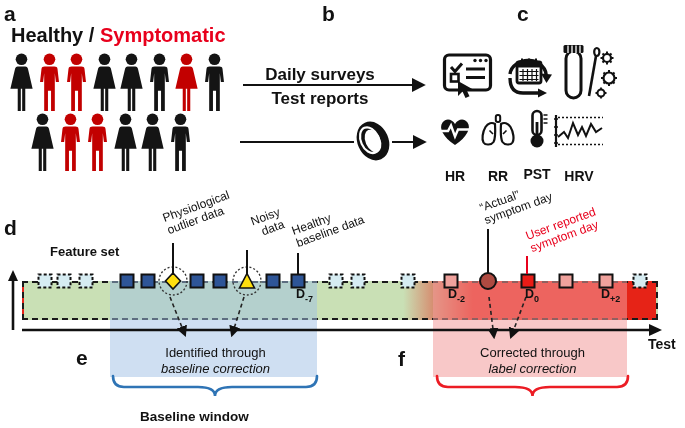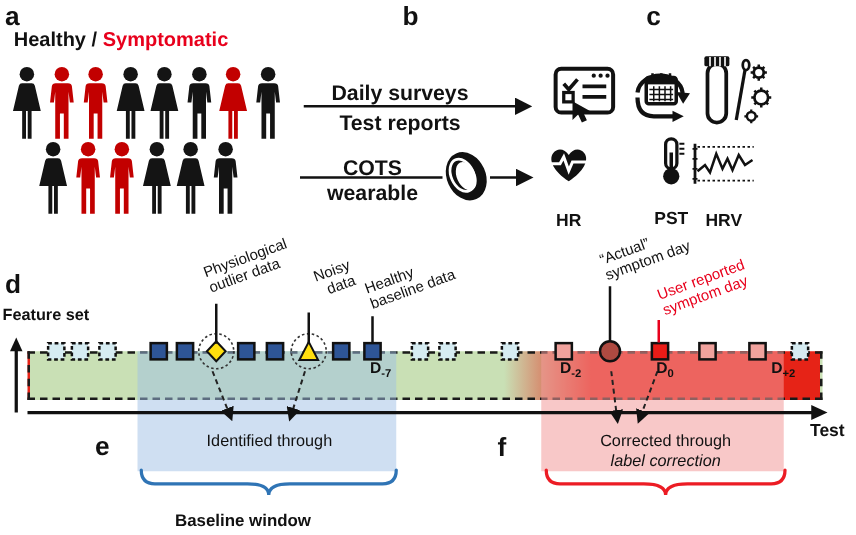--- a/index.html
+++ b/index.html
@@ -1,27 +1,27 @@
 <!DOCTYPE html>
 <html style="--symptomatic-red: #e8001c; --blue-square: #2e5597; --pink-square: #f0a29d; --red-square: #ea1c17; --dark-red-circle: #ae4a41; --marker-yellow: #ffdf0e; --band-green: #c9e0b5; --band-red: #e62317; --overlay-blue: #9fc0e6; --overlay-red: #f29b9b; --brace-blue: #2f74b5; --brace-red: #ec1c24; --dashed-fill: #d6ecf2;"><head>
 <meta charset="utf-8">
 <style>
   html,body{margin:0;padding:0;background:#fff;}
   .canvas{position:relative;width:685px;height:428px;background:#fff;overflow:hidden;
           font-family:"Liberation Sans",sans-serif;color:#111;}
   .panel-letter{position:absolute;font-weight:bold;font-size:21px;z-index:6;}
-  .cohort-title{position:absolute;font-weight:bold;font-size:16px;z-index:6;white-space:nowrap;}
+  .cohort-title{position:absolute;font-weight:bold;font-size:20px;z-index:6;white-space:nowrap;}
   .red-text{color:var(--symptomatic-red);}
   .people-row{position:absolute;display:flex;z-index:5;}
   .people-row svg{margin-right:-1.5px;}
   .arrow-label{position:absolute;font-weight:bold;font-size:17px;text-align:center;z-index:6;}
   .vital{position:absolute;display:flex;flex-direction:column;align-items:center;z-index:5;}
   .vital .icon-box{height:38px;display:flex;align-items:center;justify-content:center;}
   .vital .vlabel{font-weight:bold;font-size:14px;margin-top:18px;}
-  .feature-label{position:absolute;font-weight:bold;font-size:13px;z-index:6;}
+  .feature-label{position:absolute;font-weight:bold;font-size:13px;z-index:6;margin-left:48px;}
   .band{position:absolute;left:22px;top:281px;width:636px;height:39px;z-index:1;box-sizing:border-box;
         border:2px dashed #1a1a1a;
         background:linear-gradient(90deg,var(--band-green) 0%,var(--band-green) 60%,var(--band-red) 71%,var(--band-red) 100%);}
   .overlay-blue{position:absolute;left:110px;top:281px;width:207px;height:96px;background:var(--overlay-blue);opacity:.5;z-index:2;}
   .overlay-red{position:absolute;left:433px;top:281px;width:194px;height:96px;background:var(--overlay-red);opacity:.55;z-index:2;}
   #lines-overlay{position:absolute;left:0;top:0;z-index:3;pointer-events:none;}
   .marker{position:absolute;z-index:4;}
   .sq-dashed{fill:var(--dashed-fill);stroke:#111;stroke-width:2;stroke-dasharray:3 2.2;}
   .sq-blue{fill:var(--blue-square);stroke:#111;stroke-width:2;}
   .sq-pink{fill:var(--pink-square);stroke:#111;stroke-width:2;}
@@ -120,21 +120,20 @@
       <svg width="29" height="62" viewBox="0 0 30 62" style="fill: rgb(20, 20, 20);">
         <use href="#person-female"></use>
       </svg>
       <svg width="29" height="62" viewBox="0 0 30 62" style="fill: rgb(20, 20, 20);">
         <use href="#person-male"></use>
       </svg>
     </div>
 
   <div class="arrow-label" style="left:240px;top:65px;width:160px">Daily surveys</div>
   <div class="arrow-label" style="left:240px;top:89px;width:160px">Test reports</div>
-  <div class="arrow-label" style="left:238px;top:125px;width:120px">COTS wearable</div>
 
   <svg class="icon-svg" style="left:441px;top:48px" width="54" height="54" viewBox="0 0 54 54">
     <rect x="3.5" y="7" width="46" height="35" rx="4.5" fill="none" stroke="#111" stroke-width="3.2"></rect>
     <circle cx="34" cy="12.5" r="1.7" fill="#111"></circle>
       <circle cx="39.5" cy="12.5" r="1.7" fill="#111"></circle>
       <circle cx="45" cy="12.5" r="1.7" fill="#111"></circle>
     <path d="M10,19 l4,4.5 7,-8" fill="none" stroke="#111" stroke-width="3"></path>
     <line x1="25" y1="21" x2="44" y2="21" stroke="#111" stroke-width="3"></line>
     <line x1="25" y1="29.5" x2="44" y2="29.5" stroke="#111" stroke-width="3"></line>
     <rect x="10" y="26" width="7.5" height="7.5" fill="none" stroke="#111" stroke-width="2.6"></rect>
@@ -177,20 +176,31 @@
 
   <div class="vital" style="left:434px;top:112px;width:42px">
     <div class="icon-box">
       <svg width="36" height="32" viewBox="0 0 36 32">
         <path d="M18,30 C6,22 1.5,13 5.5,7.5 C9,2.8 15,4 18,9 C21,4 27,2.8 30.5,7.5 C34.5,13 30,22 18,30 Z" fill="#111"></path>
         <polyline points="4,16 11,16 14,10.5 18,21.5 21,14.5 32,14.5" fill="none" stroke="#fff" stroke-width="2.4"></polyline>
       </svg>
     </div>
     <div class="vlabel">HR</div>
   </div>
+  <div class="vital" style="left:477px;top:112px;width:42px">
+    <div class="icon-box">
+      <svg width="40" height="34" viewBox="0 0 40 34">
+        <rect x="17.8" y="1" width="4.4" height="7" rx="2" fill="none" stroke="#111" stroke-width="2"></rect>
+        <path d="M17,10 C14,8 10,9 7.5,13 C4.5,18 3.6,25.5 5.5,28.5 C7.5,31.5 13.5,31 15.5,28 C17,25.5 17.5,19 17,10 Z" fill="none" stroke="#111" stroke-width="2.2"></path>
+        <path d="M23,10 C26,8 30,9 32.5,13 C35.5,18 36.4,25.5 34.5,28.5 C32.5,31.5 26.5,31 24.5,28 C23,25.5 22.5,19 23,10 Z" fill="none" stroke="#111" stroke-width="2.2"></path>
+        <path d="M11.5,16.5 l3.5,3.5 M28.5,16.5 l-3.5,3.5" stroke="#111" stroke-width="1.6" fill="none"></path>
+      </svg>
+    </div>
+    <div class="vlabel">RR</div>
+  </div>
   <div class="vital" style="left:552px;top:112px;width:54px">
     <div class="icon-box">
       <svg width="52" height="36" viewBox="0 0 52 36">
         <line x1="3" y1="2" x2="3" y2="34" stroke="#111" stroke-width="2.2"></line>
         <path d="M1,6 H5 M1,14 H5 M1,22 H5 M1,30 H5" stroke="#111" stroke-width="1.4"></path>
         <line x1="5" y1="4.5" x2="50" y2="4.5" stroke="#111" stroke-dasharray="2 2" stroke-width="1.4"></line>
         <line x1="5" y1="31.5" x2="50" y2="31.5" stroke="#111" stroke-dasharray="2 2" stroke-width="1.4"></line>
         <polyline points="5,24 11,19 15,25 20,10 25,22 29,14 33,23 38,11 43,19 49,15" fill="none" stroke="#111" stroke-width="2"></polyline>
       </svg>
     </div>
@@ -268,21 +278,21 @@
       <svg width="34" height="34" viewBox="0 0 34 34" class="marker" style="left: 511px; top: 264px;">
         <rect x="10.5" y="10.5" width="13" height="13" class="sq-red"></rect>
       </svg>
       <div class="day-label" style="left: 525px; top: 287px;">D<sub>0</sub></div>
       <svg width="34" height="34" viewBox="0 0 34 34" class="marker" style="left: 549px; top: 264px;">
         <rect x="10.5" y="10.5" width="13" height="13" class="sq-pink"></rect>
       </svg>
       <svg width="34" height="34" viewBox="0 0 34 34" class="marker" style="left: 589px; top: 264px;">
         <rect x="10.5" y="10.5" width="13" height="13" class="sq-pink"></rect>
       </svg>
-      <div class="day-label" style="left: 617px; top: 287px;">D<sub>+2</sub></div>
+      <div class="day-label" style="left: 601px; top: 287px;">D<sub>+2</sub></div>
       <svg width="34" height="34" viewBox="0 0 34 34" class="marker" style="left: 623px; top: 264px;">
         <rect x="10.5" y="10.5" width="13" height="13" class="sq-dashed"></rect>
       </svg>
     </div>
 
   <div class="rot-label" style="left:170px;top:211px">
     <span>Physiological</span>
     <span>outlier data</span>
   </div>
   <div class="rot-label" style="left:243px;top:220px;width:46px;text-align:right">
@@ -324,20 +334,21 @@
     <line class="dashed-arrow" x1="170" y1="297" x2="185" y2="335" marker-end="url(#ah)"></line>
     <line class="dashed-arrow" x1="244" y1="297" x2="232" y2="335" marker-end="url(#ah)"></line>
     <line class="dashed-arrow" x1="489" y1="297" x2="494" y2="337" marker-end="url(#ah)"></line>
     <line class="dashed-arrow" x1="526" y1="297" x2="511" y2="337" marker-end="url(#ah)"></line>
     <path class="brace-blue" d="M113,376 Q113,387 124,387 L198,387 Q215,387 215,396 Q215,387 232,387 L306,387 Q317,387 317,376"></path>
     <path class="brace-red" d="M437,376 Q437,387 448,387 L515,387 Q532.5,387 532.5,396 Q532.5,387 550,387 L617,387 Q628,387 628,376"></path>
   </svg>
 
   <div class="window-text" style="left:138px;top:345px;width:155px">
     <span>Identified through</span>
+    <span class="it">baseline correction</span>
   </div>
   <div class="window-label" style="left:140px;top:409px;width:150px">Baseline window</div>
   <div class="window-text" style="left:455px;top:345px;width:155px">
     <span>Corrected through</span>
     <span class="it">label correction</span>
   </div>
   <div class="days-label" style="left:648px;top:336px">Test</div>
 
 </div>
 

